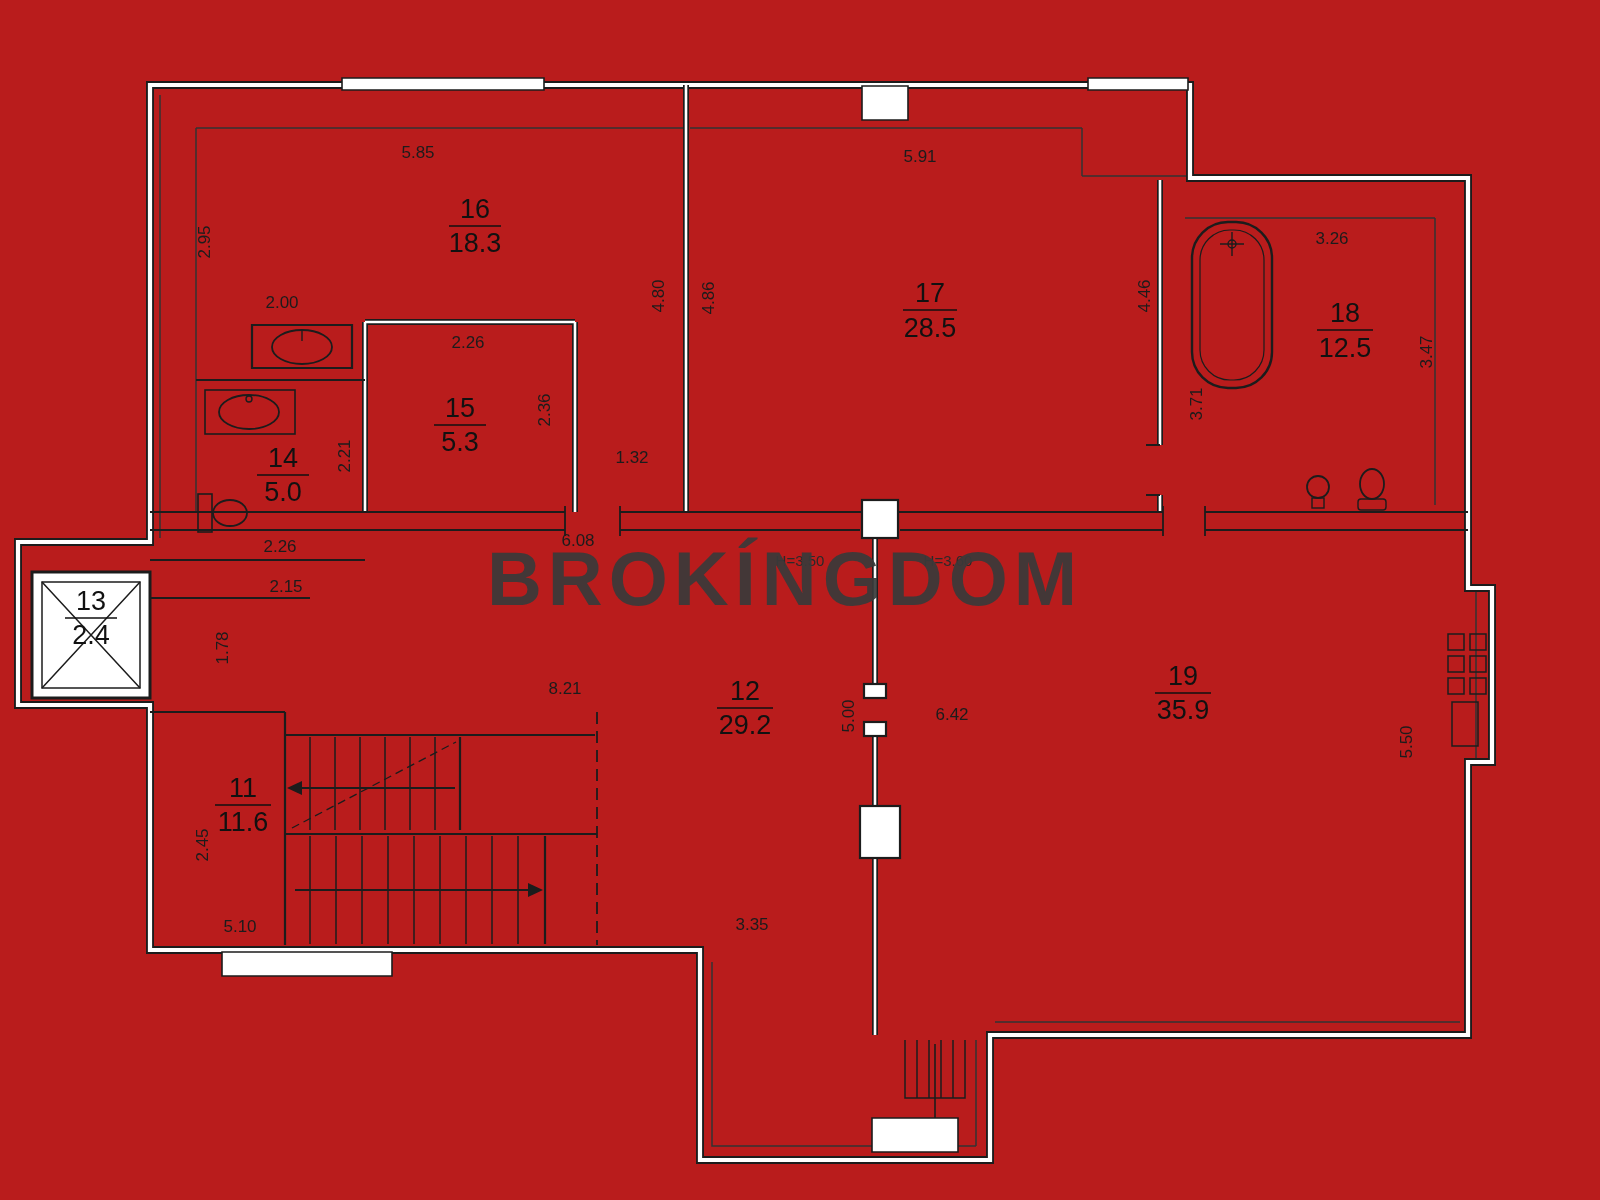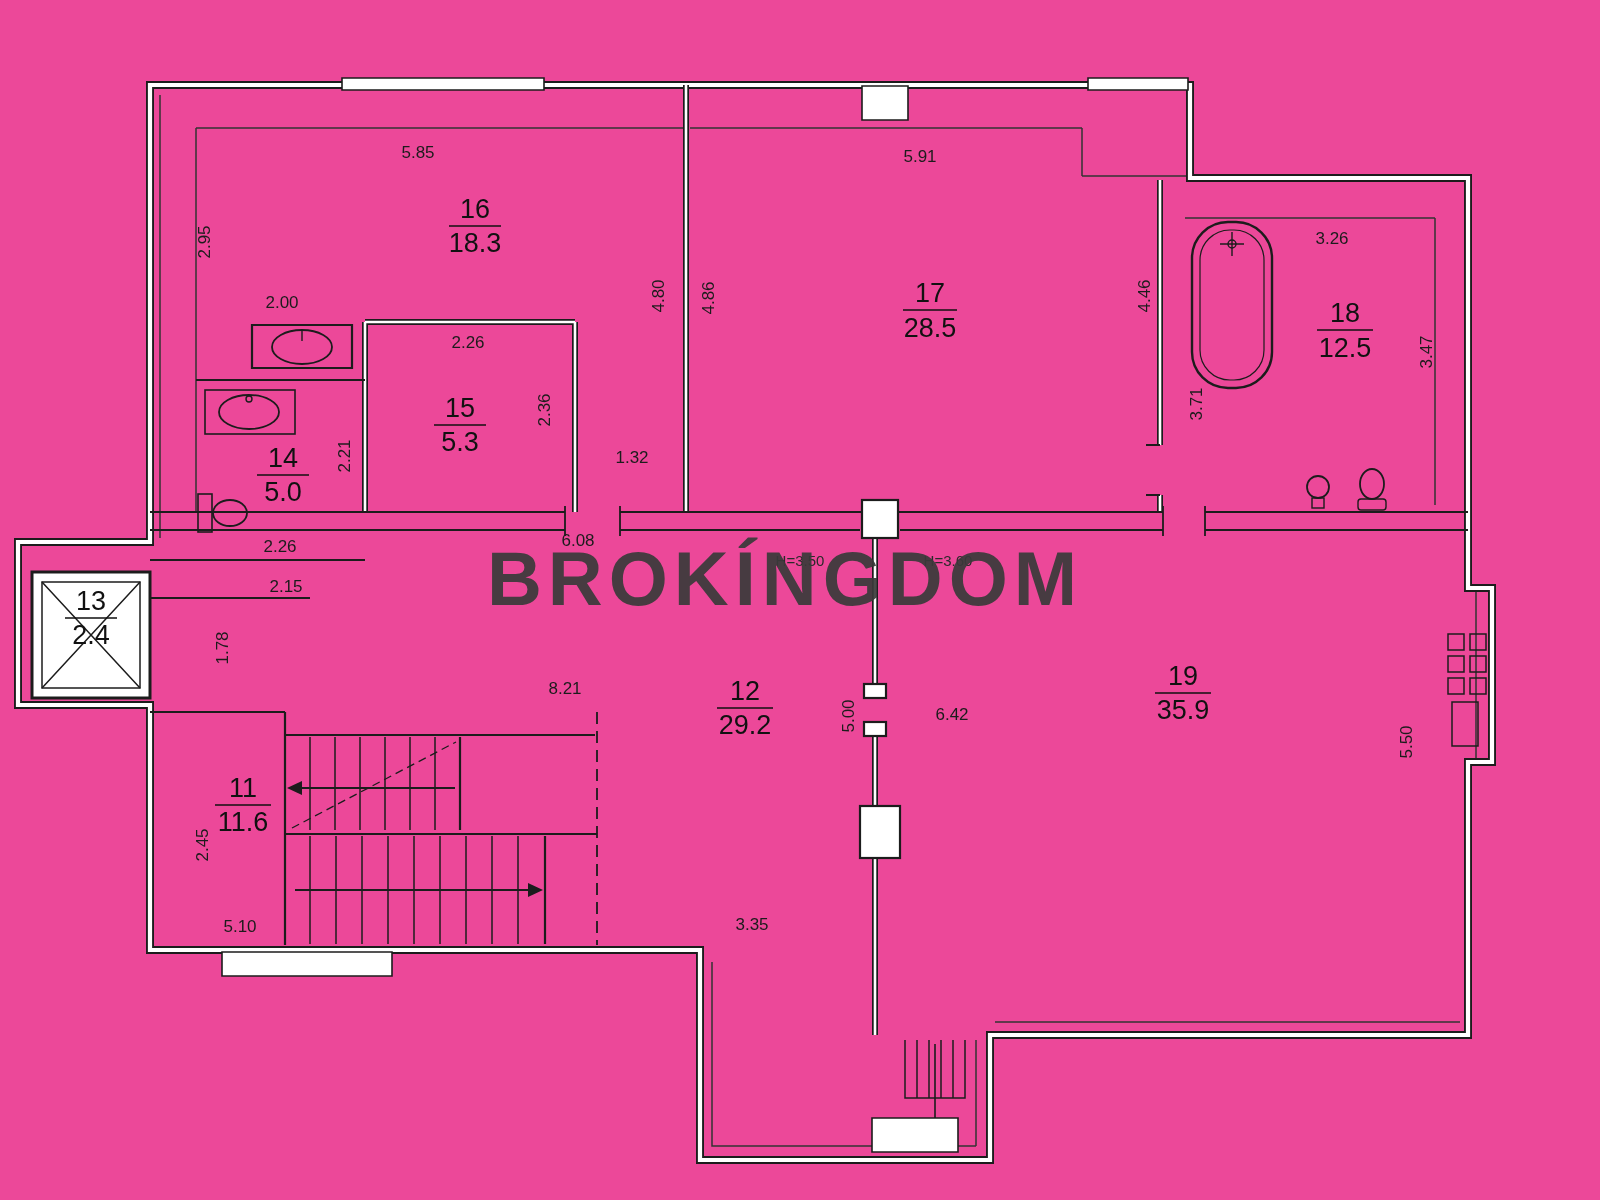--- a/index.html
+++ b/index.html
@@ -1,16 +1,16 @@
 <!DOCTYPE html>
 <html><head>
 <meta charset="utf-8">
 <style>
   html,body{margin:0;padding:0;background:#ffffff;}
-  .page{position:relative;width:1600px;height:1200px;background:#ec4899;overflow:hidden;
+  .page{position:relative;width:1600px;height:1200px;background:#b91c1c;overflow:hidden;
         font-family:"Liberation Sans",sans-serif;}
   svg{position:absolute;left:0;top:0;}
   .dim{font-size:17px;fill:#1c1c1c;}
   .dim-small{font-size:15px;fill:#2a2a2a;}
   .room-num{font-size:27px;fill:#111;}
   .room-area{font-size:27px;fill:#111;}
   .watermark{font-size:76px;font-weight:700;letter-spacing:6px;fill:#3a3a3a;opacity:0.92;}
 </style>
 </head>
 <body>

